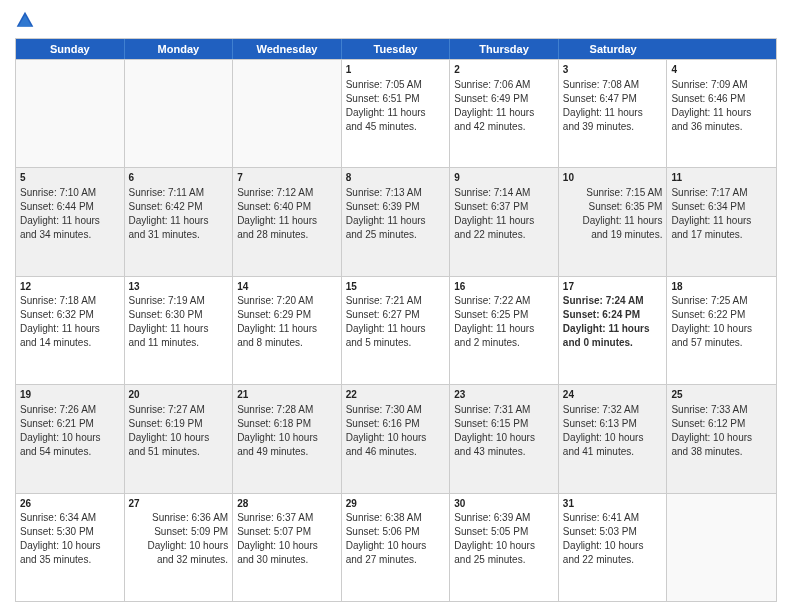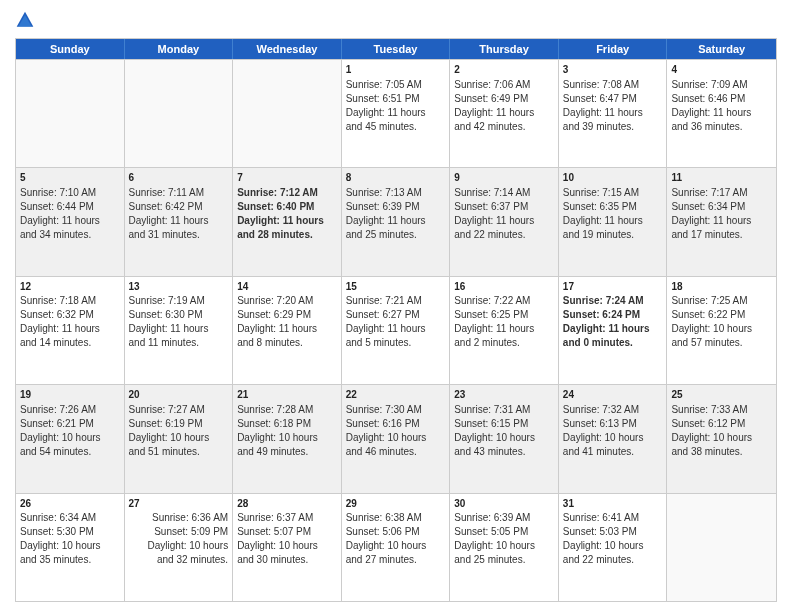--- a/index.html
+++ b/index.html
@@ -129,21 +129,20 @@
     </div>
   </div>
 
   <div class="calendar">
     <div class="cal-header-row">
     <div class="cal-header-cell">Sunday</div>
         <div class="cal-header-cell">Monday</div>
         <div class="cal-header-cell">Wednesday</div>
         <div class="cal-header-cell">Tuesday</div>
         <div class="cal-header-cell">Thursday</div>
-        <div class="cal-header-cell">Friday</div>
         <div class="cal-header-cell">Saturday</div>
       </div>
     <div class="cal-body">
     <div class="cal-week">
           <div class="cal-cell empty"></div>
           <div class="cal-cell empty"></div>
           <div class="cal-cell empty"></div>
           <div class="cal-cell">
             <span class="day-number">1</span>
             <div class="cell-info" style="white-space: pre-line;">Sunrise: 7:05 AM
@@ -183,42 +182,42 @@
           </div>
           <div class="cal-cell shaded">
             <span class="day-number">6</span>
             <div class="cell-info" style="white-space: pre-line;">Sunrise: 7:11 AM
 Sunset: 6:42 PM
 Daylight: 11 hours
 and 31 minutes.</div>
           </div>
           <div class="cal-cell shaded">
             <span class="day-number">7</span>
-            <div class="cell-info" style="white-space: pre-line; font-weight: bold;">Sunrise: 7:12 AM
+            <div class="cell-info" style="white-space: pre-line;">Sunrise: 7:12 AM
 Sunset: 6:40 PM
 Daylight: 11 hours
 and 28 minutes.</div>
           </div>
           <div class="cal-cell shaded">
             <span class="day-number">8</span>
             <div class="cell-info" style="white-space: pre-line;">Sunrise: 7:13 AM
 Sunset: 6:39 PM
 Daylight: 11 hours
 and 25 minutes.</div>
           </div>
           <div class="cal-cell shaded">
             <span class="day-number">9</span>
             <div class="cell-info" style="white-space: pre-line;">Sunrise: 7:14 AM
 Sunset: 6:37 PM
 Daylight: 11 hours
 and 22 minutes.</div>
           </div>
           <div class="cal-cell shaded">
             <span class="day-number">10</span>
-            <div class="cell-info" style="white-space: pre-line;">Sunrise: 7:15 AM
+            <div class="cell-info" style="white-space: pre-line; text-align: right;">Sunrise: 7:15 AM
 Sunset: 6:35 PM
 Daylight: 11 hours
 and 19 minutes.</div>
           </div>
           <div class="cal-cell shaded">
             <span class="day-number">11</span>
             <div class="cell-info" style="white-space: pre-line;">Sunrise: 7:17 AM
 Sunset: 6:34 PM
 Daylight: 11 hours
 and 17 minutes.</div>

